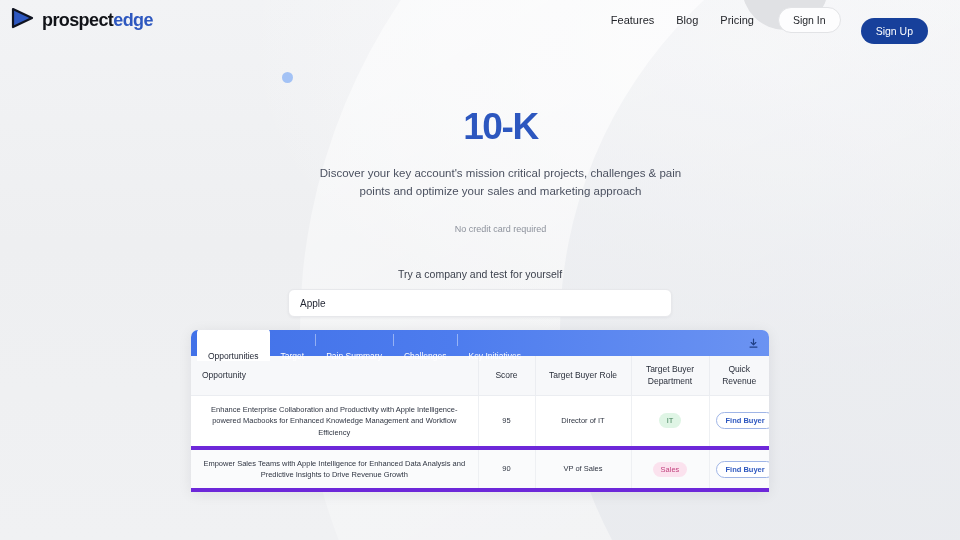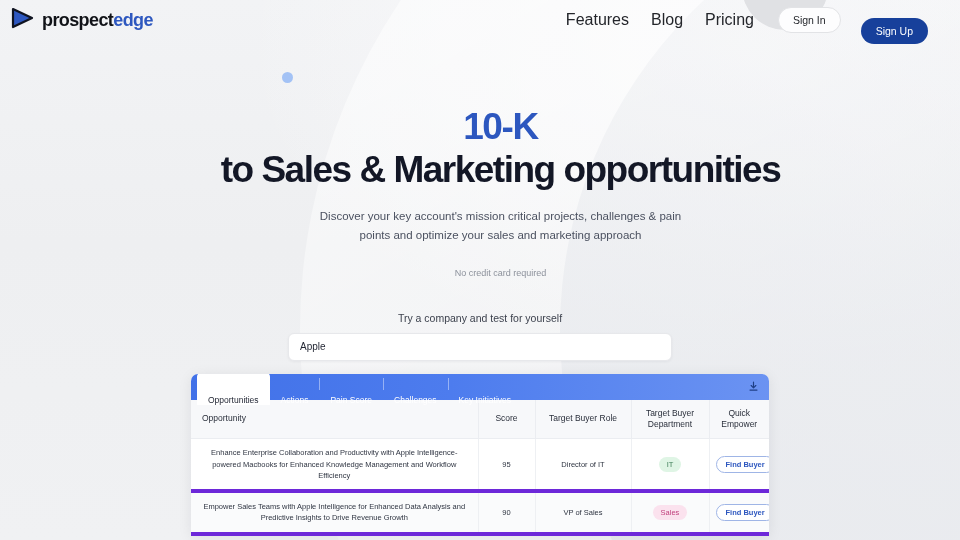--- a/index.html
+++ b/index.html
@@ -95,21 +95,21 @@
   }
   .brand-text .b1 { color: #111318; }
   .brand-text .b2 { color: #2d57bf; }
 
   nav.mainnav {
     display: flex;
     align-items: center;
     gap: 22px;
   }
   .nav-link {
-    font-size: 16px;
+    font-size: 11px;
     color: #24262b;
     text-decoration: none;
     white-space: nowrap;
     cursor: pointer;
   }
   .btn-signin {
     font-size: 10.5px;
     color: #24262b;
     background: #fdfdfe;
     border: 1px solid #e2e3e6;
@@ -363,39 +363,38 @@
       <a class="nav-link" href="#">Blog</a>
       <a class="nav-link" href="#">Pricing</a>
       <button class="btn-signin">Sign In</button>
       <button class="btn-signup">Sign Up</button>
     </nav>
 
   </header>
 
   <section class="hero">
     <div class="hero-kicker">10-K</div>
-    <h1 class="hero-title">to Sales &amp; Marketing opportunities</h1>
     <p class="hero-sub">Discover your key account's mission critical projects, challenges &amp; pain points and optimize your sales and marketing approach</p>
 
     <div class="cta-row">
       <span class="cta-note">No credit card required</span>
     </div>
   </section>
 
   <div class="search-label">Try a company and test for yourself</div>
   <div class="search-wrap">
     <input class="search-input" type="text" value="Apple" style="">
   </div>
 
   <section class="results">
 
     <div class="tabbar">
       <div class="tab active">Opportunities</div>
-      <div class="tab">Actions</div>
-      <div class="tab">Pain Score</div>
+      <div class="tab">Target</div>
+      <div class="tab">Pain Summary</div>
       <div class="tab">Challenges</div>
       <div class="tab">Key Initiatives</div>
       <div class="tabbar-spacer"></div>
       <div class="download-btn">
         <svg width="11" height="11" viewBox="0 0 16 16" aria-hidden="true">
           <path d="M8 1.5 V9.5 M4.6 6.6 L8 10 L11.4 6.6" fill="none" stroke="#1f3f86" stroke-width="1.7" stroke-linecap="round" stroke-linejoin="round"></path>
           <path d="M3 13.2 H13" fill="none" stroke="#1f3f86" stroke-width="1.9" stroke-linecap="round"></path>
         </svg>
       </div>
     </div>
@@ -412,21 +411,21 @@
         <tr>
           <th class="col-opportunity">Opportunity</th>
           <th>Score</th>
           <th>Target Buyer Role</th>
           <th>
             <span>Target Buyer</span><br>
             <span>Department</span>
           </th>
           <th>
             <span>Quick</span><br>
-            <span>Empower</span>
+            <span>Revenue</span>
           </th>
         </tr>
       </thead>
       <tbody>
         <tr>
           <td class="cell-opportunity">Enhance Enterprise Collaboration and Productivity with Apple Intelligence-powered Macbooks for Enhanced Knowledge Management and Workflow Efficiency</td>
           <td>95</td>
           <td>Director of IT</td>
           <td>
             <span class="dept-badge dept-it">IT</span>

